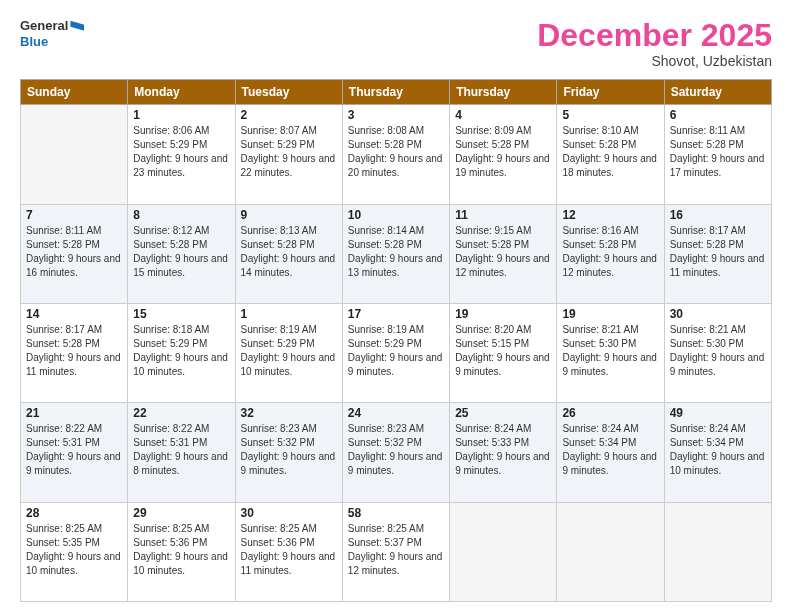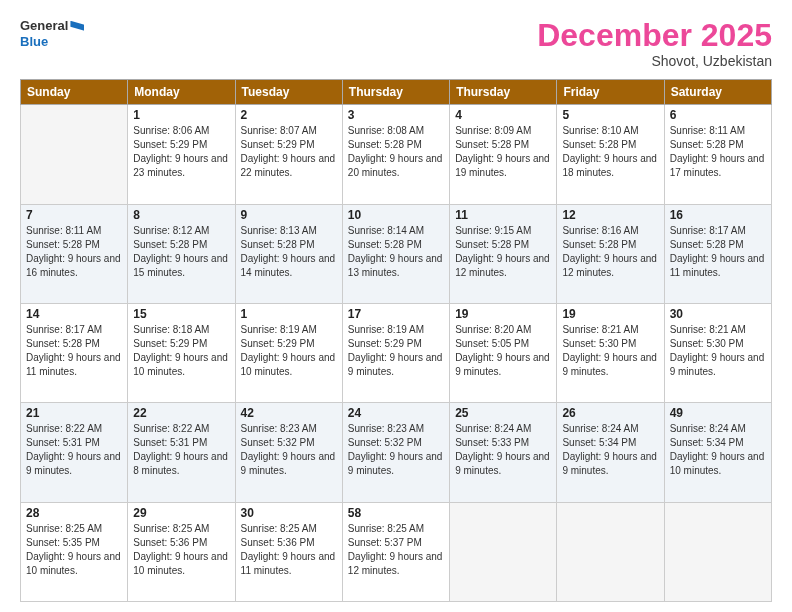--- a/index.html
+++ b/index.html
@@ -251,21 +251,21 @@
           <td>
             <div class="day-num">17</div>
             <div class="day-info">Sunrise: 8:19 AM
 Sunset: 5:29 PM
 Daylight: 9 hours
 and 9 minutes.</div>
           </td>
           <td>
             <div class="day-num">19</div>
             <div class="day-info">Sunrise: 8:20 AM
-Sunset: 5:05 PM
+Sunset: 5:15 PM
 Daylight: 9 hours
 and 9 minutes.</div>
           </td>
           <td>
             <div class="day-num">19</div>
             <div class="day-info">Sunrise: 8:21 AM
 Sunset: 5:30 PM
 Daylight: 9 hours
 and 9 minutes.</div>
           </td>
@@ -286,21 +286,21 @@
 and 9 minutes.</div>
           </td>
           <td>
             <div class="day-num">22</div>
             <div class="day-info">Sunrise: 8:22 AM
 Sunset: 5:31 PM
 Daylight: 9 hours
 and 8 minutes.</div>
           </td>
           <td>
-            <div class="day-num">42</div>
+            <div class="day-num">32</div>
             <div class="day-info">Sunrise: 8:23 AM
 Sunset: 5:32 PM
 Daylight: 9 hours
 and 9 minutes.</div>
           </td>
           <td>
             <div class="day-num">24</div>
             <div class="day-info">Sunrise: 8:23 AM
 Sunset: 5:32 PM
 Daylight: 9 hours

